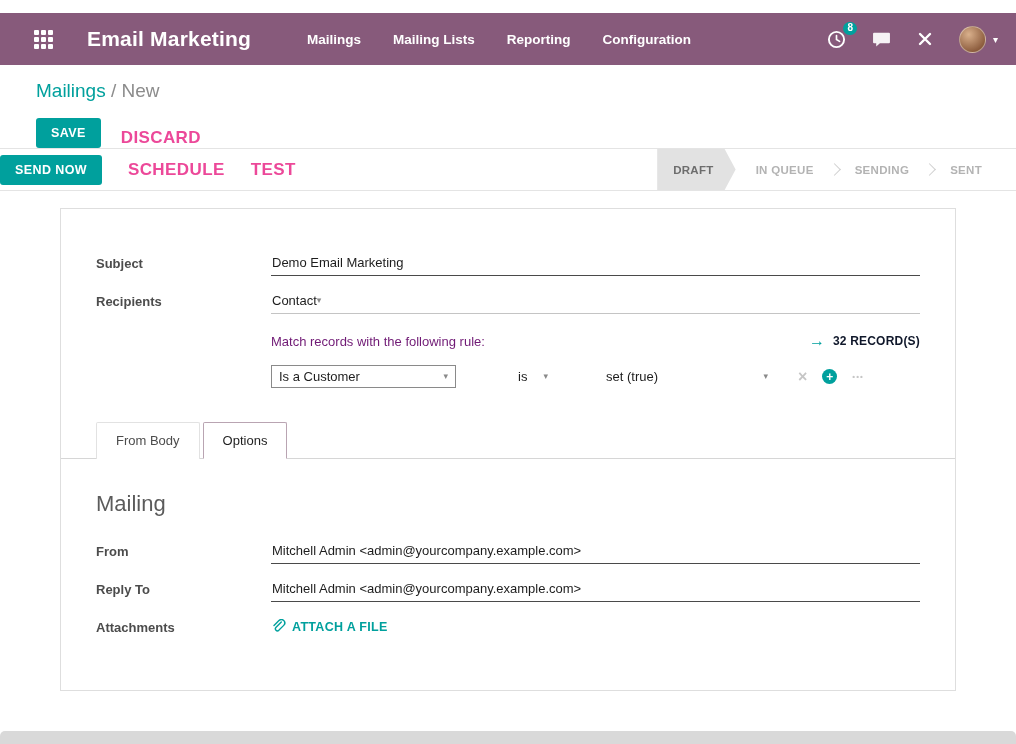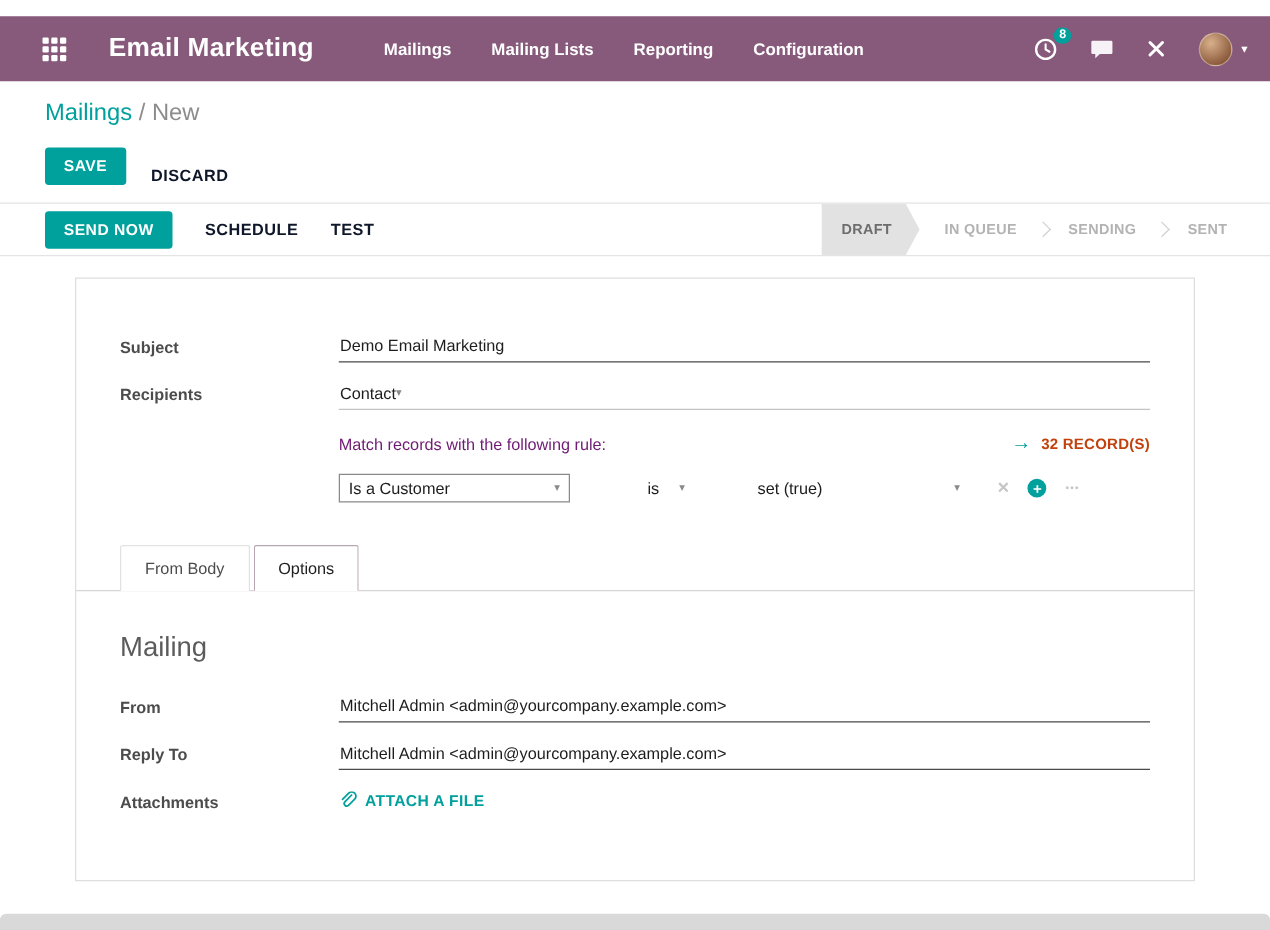--- a/index.html
+++ b/index.html
@@ -20,45 +20,45 @@
   .avatar { width:27px; height:27px; border-radius:50%; background:radial-gradient(circle at 35% 30%, #d9b08c, #8a5a3b 75%); border:1px solid rgba(255,255,255,.4); }
   .avatar-caret { color:#fff; font-size:10px; }
 
   
   .control-panel { padding:15px 36px 0; }
   .breadcrumb { font-size:19px; }
   .breadcrumb .bc-parent { color:#00A09D; cursor:pointer; }
   .breadcrumb .bc-sep, .breadcrumb .bc-current { color:#8c8c8c; }
   .cp-buttons { margin-top:16px; display:flex; align-items:flex-end; gap:20px; }
   .btn-primary { background:#00A09D; color:#fff; border:none; font-size:12.5px; font-weight:bold; padding:8px 15px; border-radius:3px; letter-spacing:.4px; cursor:pointer; font-family:inherit; }
-  .btn-link { background:none; border:none; color:#0f172a; font-size:13px; font-weight:bold; letter-spacing:.4px; cursor:pointer; font-family:inherit; }
-
-  
-  .statusbar { margin-top:14px; border-top:1px solid #e4e4e4; border-bottom:1px solid #e4e4e4; height:43px; display:flex; padding-left:36px; }
+  .btn-link { background:none; border:none; color:#ec4899; font-size:17px; font-weight:bold; letter-spacing:.4px; cursor:pointer; font-family:inherit; }
+
+  
+  .statusbar { margin-top:0; border-top:1px solid #e4e4e4; border-bottom:1px solid #e4e4e4; height:43px; display:flex; }
   .sb-left { display:flex; align-items:center; gap:26px; }
   .pipeline { margin-left:auto; display:flex; align-items:center; height:100%; padding-right:18px; }
   .state { font-size:11.5px; font-weight:bold; color:#b3b3b3; letter-spacing:.3px; padding:0 16px; cursor:pointer; white-space:nowrap; }
   .state.active { height:100%; display:flex; align-items:center; background:#e2e2e2; color:#6d6d6d; padding:0 22px 0 16px; clip-path:polygon(0 0, calc(100% - 11px) 0, 100% 50%, calc(100% - 11px) 100%, 0 100%); margin-right:4px; }
   .chev { width:9px; height:9px; border-top:1px solid #d0d0d0; border-right:1px solid #d0d0d0; transform:rotate(45deg); flex:none; }
 
   
   .content { padding-top:17px; }
   .sheet { width:896px; margin:0 auto; border:1px solid #dedede; background:#fff; min-height:482px; padding-top:44px; }
   .o-group { padding:0 35px; }
   .frow { display:flex; margin-bottom:15px; }
   .flabel { width:175px; flex:none; font-size:13px; font-weight:bold; color:#4c4c4c; padding-top:3px; }
   .fvalue { flex:1; min-width:0; }
   .line-input { font-size:13px; color:#1d1d1d; border-bottom:1px solid #4a4a4a; padding:2px 1px 5px; }
   .line-input.light { border-bottom-color:#c4c4c4; display:flex; justify-content:flex-start; align-items:center; }
   .caret { color:#8a8a8a; font-size:9px; line-height:1; }
   .rule-row { display:flex; justify-content:space-between; align-items:center; padding-top:4px; }
   .rule-text { font-size:13px; color:#701a75; }
   .records { display:flex; align-items:center; gap:8px; cursor:pointer; }
   .records-arrow { color:#00A09D; font-weight:bold; font-size:16px; line-height:1; }
-  .records-link { color:#c2410c; font-size:12px; font-weight:bold; letter-spacing:.2px; }
+  .records-link { color:#0f172a; font-size:12px; font-weight:bold; letter-spacing:.2px; }
   .filter-row { display:flex; align-items:center; margin-top:16px; }
   .filter-field { width:185px; border:1px solid #8a8a8a; padding:3px 7px; font-size:13px; color:#1d1d1d; display:flex; justify-content:space-between; align-items:center; cursor:pointer; }
   .filter-op { margin-left:62px; width:62px; display:flex; align-items:center; gap:16px; font-size:13px; color:#1d1d1d; cursor:pointer; }
   .filter-val { margin-left:26px; width:162px; display:flex; justify-content:space-between; align-items:center; font-size:13px; color:#1d1d1d; cursor:pointer; }
   .filter-icons { display:flex; align-items:center; gap:15px; margin-left:30px; }
   .icon-remove { color:#c6c6c6; font-size:16px; font-weight:bold; line-height:1; cursor:pointer; }
   .icon-add { width:15px; height:15px; border-radius:50%; background:#00A09D; color:#fff; font-size:12px; font-weight:bold; display:flex; align-items:center; justify-content:center; line-height:1; cursor:pointer; }
   .icon-more { color:#c6c6c6; font-size:8px; font-weight:bold; letter-spacing:1px; cursor:pointer; }
 
   

